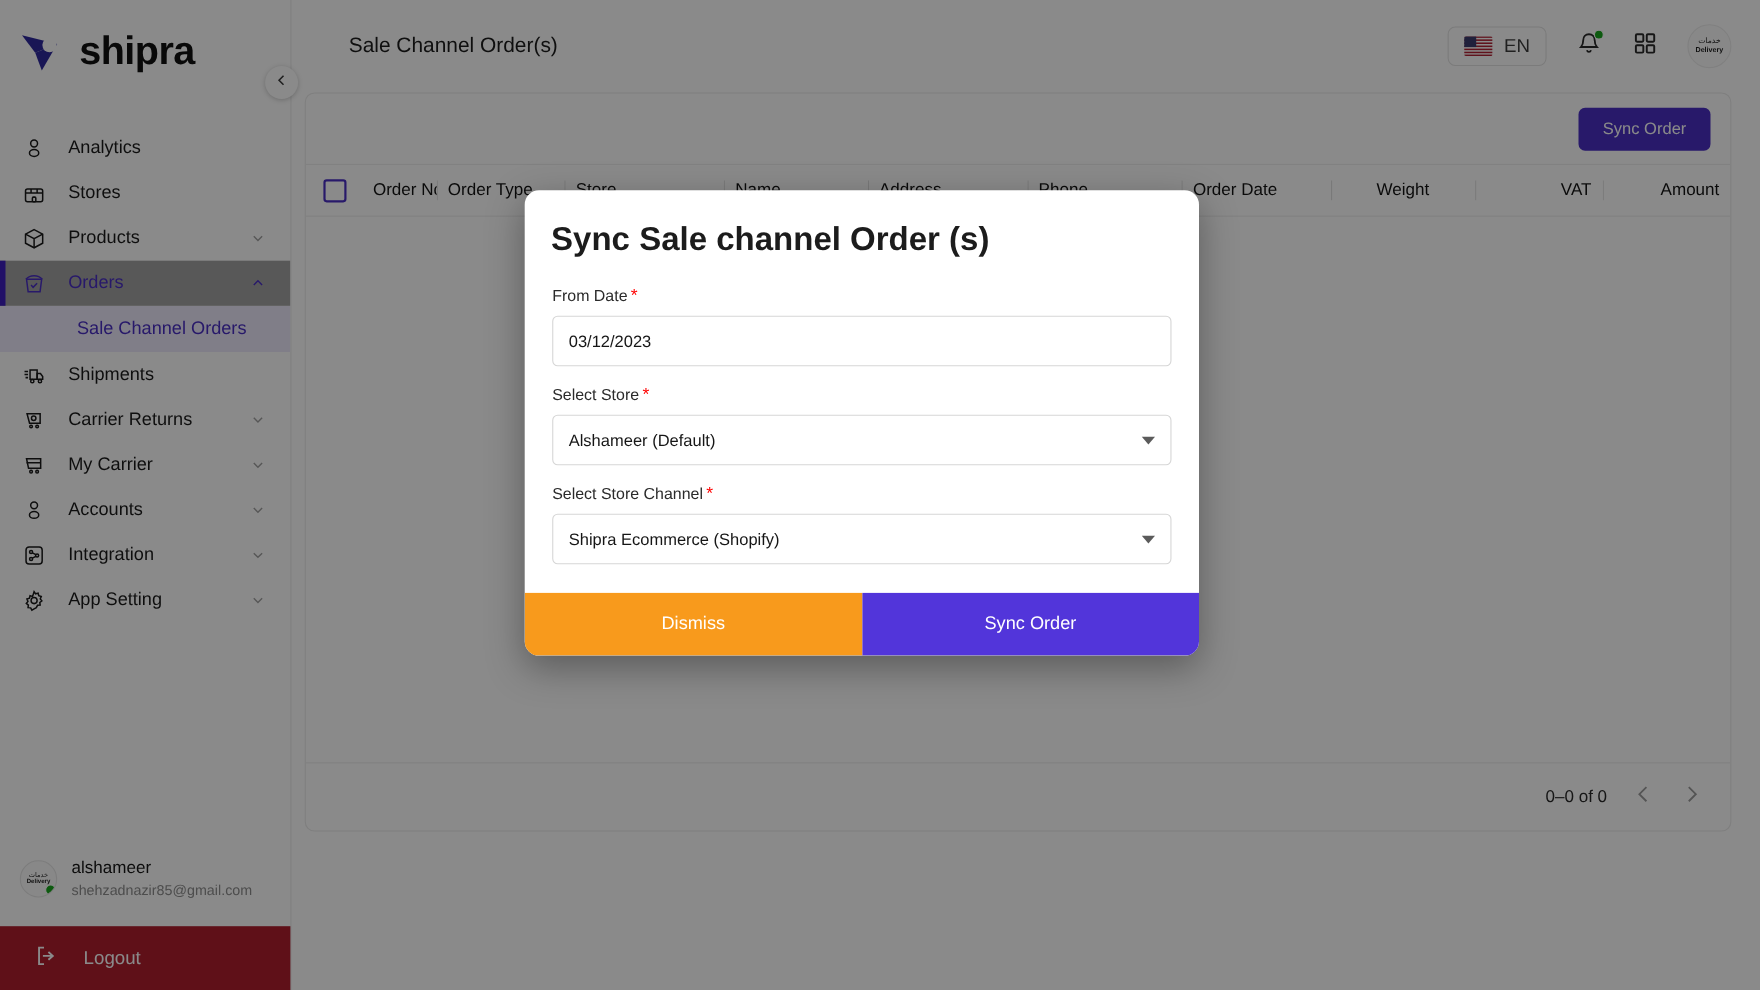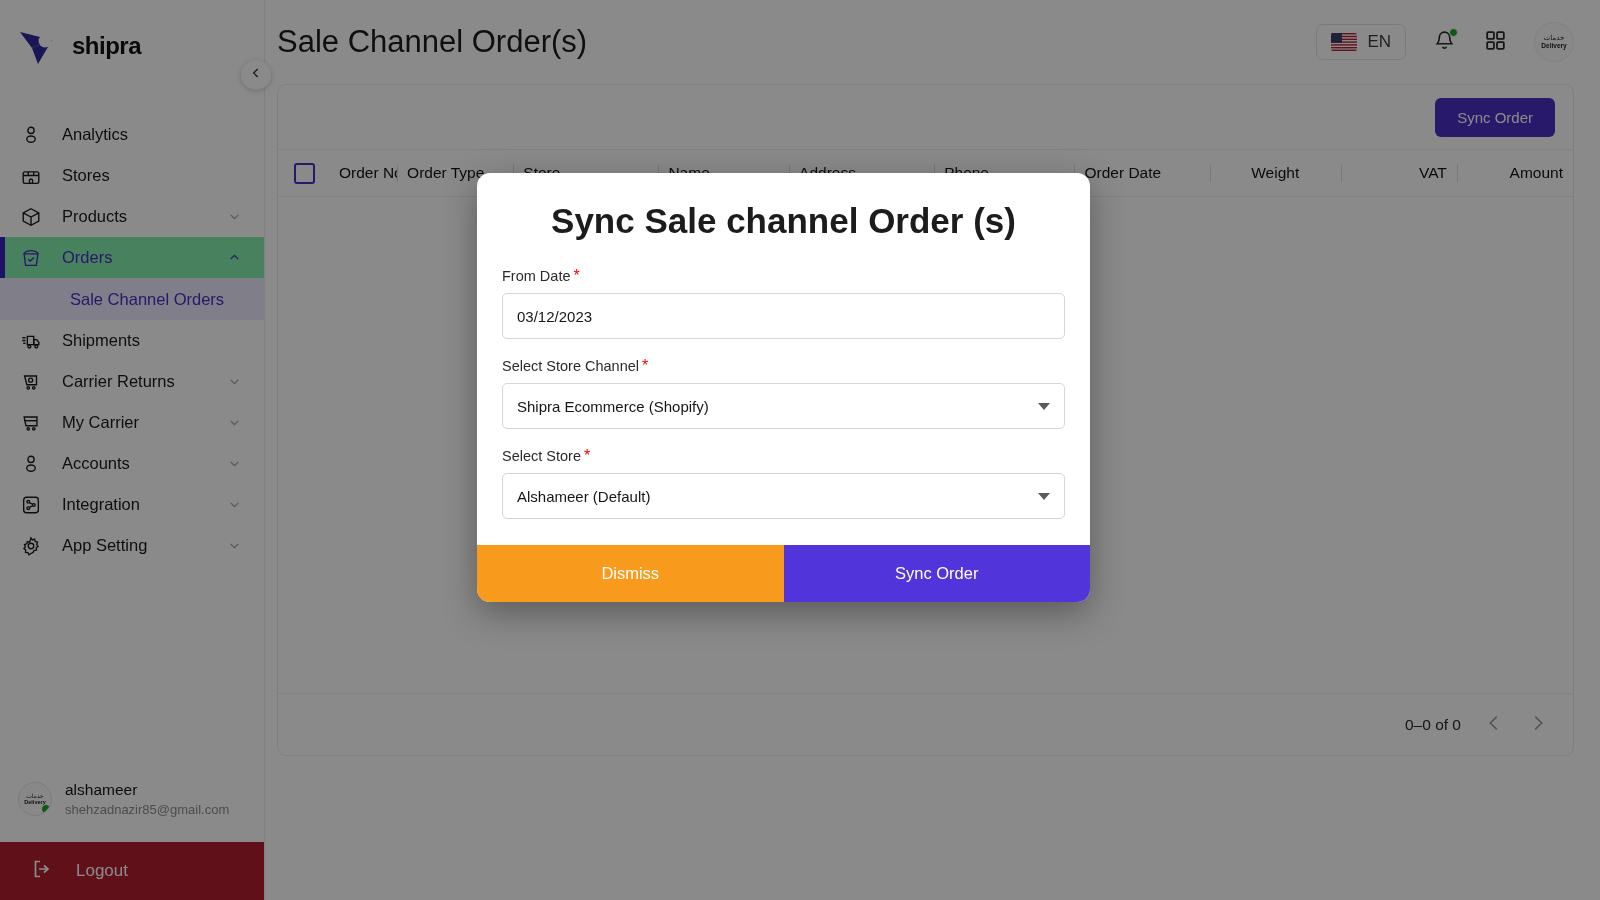--- a/index.html
+++ b/index.html
@@ -18,33 +18,33 @@
   .sidebar {
     width: 265px; height: 900px;
     background: #ffffff;
     display: flex; flex-direction: column;
     position: relative;
     flex: 0 0 265px;
     border-right: 1px solid #ececec;
   }
   .logo-area { height: 92px; display: flex; align-items: center; padding-left: 18px; }
   .logo-mark { width: 48px; height: 40px; flex: 0 0 48px; position: relative; }
-  .logo-text { font-size: 24px; font-weight: 700; letter-spacing: -0.5px; color: #111; margin-left: 6px; }
+  .logo-text { font-size: 36px; font-weight: 700; letter-spacing: -0.5px; color: #111; margin-left: 6px; }
 
   .nav { flex: 1 1 auto; padding-top: 22px; overflow: hidden; }
   .nav-item {
     display: flex; align-items: center;
     height: 41px; padding: 0 22px 0 20px;
     cursor: pointer; position: relative;
     color: #1b1b1b;
   }
   .nav-item .ico { width: 30px; flex: 0 0 30px; display: flex; align-items: center; justify-content: flex-start; }
   .nav-item .lbl { font-size: 16.5px; flex: 1 1 auto; padding-left: 12px; white-space: nowrap; }
   .nav-item .chev { width: 16px; flex: 0 0 16px; display: flex; align-items: center; justify-content: center; opacity: .55; }
-  .nav-item.active { background: #86efac; color: #4a2fc4; }
+  .nav-item.active { background: #a3a3a3; color: #4a2fc4; }
   .nav-item.active::before {
     content: ""; position: absolute; left: 0; top: 0; bottom: 0; width: 5px; background: #3d1fbf;
   }
   .nav-item.active .chev { opacity: 1; }
   .nav-sub {
     display: flex; align-items: center; height: 42px;
     padding-left: 70px; background: #ece9fb;
     color: #4a2fc4; font-size: 16.5px; cursor: pointer;
   }
 
@@ -80,21 +80,21 @@
     display: flex; align-items: center; justify-content: center;
     cursor: pointer; z-index: 30;
   }
 
   
   .main { flex: 1 1 auto; display: flex; flex-direction: column; min-width: 0; background:#fff; }
   .topbar {
     height: 84px; display: flex; align-items: center;
     padding: 0 26px 0 12px; gap: 0;
   }
-  .page-title { font-size: 31px; color: #1d1d1d; font-weight: 400; }
+  .page-title { font-size: 19px; color: #1d1d1d; font-weight: 400; margin-left: 40px; }
   .topbar-right { margin-left: auto; display: flex; align-items: center; gap: 26px; }
   .lang-pill {
     display: flex; align-items: center; gap: 10px;
     border: 1px solid #e3e3e3; border-radius: 7px;
     padding: 7px 14px; cursor: pointer; background:#fff;
   }
   .flag { width: 26px; height: 18px; border-radius: 2px; overflow: hidden; position: relative; flex:0 0 26px;}
   .lang-code { font-size: 17px; color: #3c3c3c; }
   .icon-btn { cursor: pointer; display: flex; align-items: center; position: relative; }
   .bell-dot {
@@ -148,21 +148,21 @@
 
   
   .modal {
     position: absolute; left: 477px; top: 173px;
     width: 613px; z-index: 60;
     background: #fff; border-radius: 13px;
     box-shadow: 0 11px 34px rgba(0,0,0,.34);
     overflow: hidden;
   }
   .modal-title {
-    text-align: center; font-size: 35px; font-weight: 700; color: #1c1c1c;
+    font-size: 30px; font-weight: 700; color: #1c1c1c;
     padding: 28px 24px 6px;
   }
   .modal-body { padding: 14px 25px 26px; }
   .field { margin-top: 18px; }
   .field:first-child { margin-top: 6px; }
   .field-label { font-size: 14.5px; color: #2b2b2b; margin-bottom: 8px; }
   .req { color: #ff0000; font-size: 16px; margin-left: 3px; }
   .input, .select {
     width: 100%; height: 46px;
     border: 1px solid #d6d6d6; border-radius: 5px;
@@ -495,34 +495,34 @@
         <div class="input">
           <span>03/12/2023</span>
         </div>
       </div>
 
       <div class="field">
       </div>
 
       <div class="field">
         <div class="field-label">
+          <span>Select Store</span><span class="req">*</span>
+        </div>
+        <div class="select">
+          <span>Alshameer (Default)</span>
+          <span class="caret"></span>
+        </div>
+      </div>
+
+      <div class="field">
+        <div class="field-label">
           <span>Select Store Channel</span><span class="req">*</span>
         </div>
         <div class="select">
           <span>Shipra Ecommerce (Shopify)</span>
-          <span class="caret"></span>
-        </div>
-      </div>
-
-      <div class="field">
-        <div class="field-label">
-          <span>Select Store</span><span class="req">*</span>
-        </div>
-        <div class="select">
-          <span>Alshameer (Default)</span>
           <span class="caret"></span>
         </div>
       </div>
 
     </div>
     <div class="modal-foot">
       <button class="foot-btn foot-dismiss">Dismiss</button>
       <button class="foot-btn foot-sync">Sync Order</button>
     </div>
   </div>

